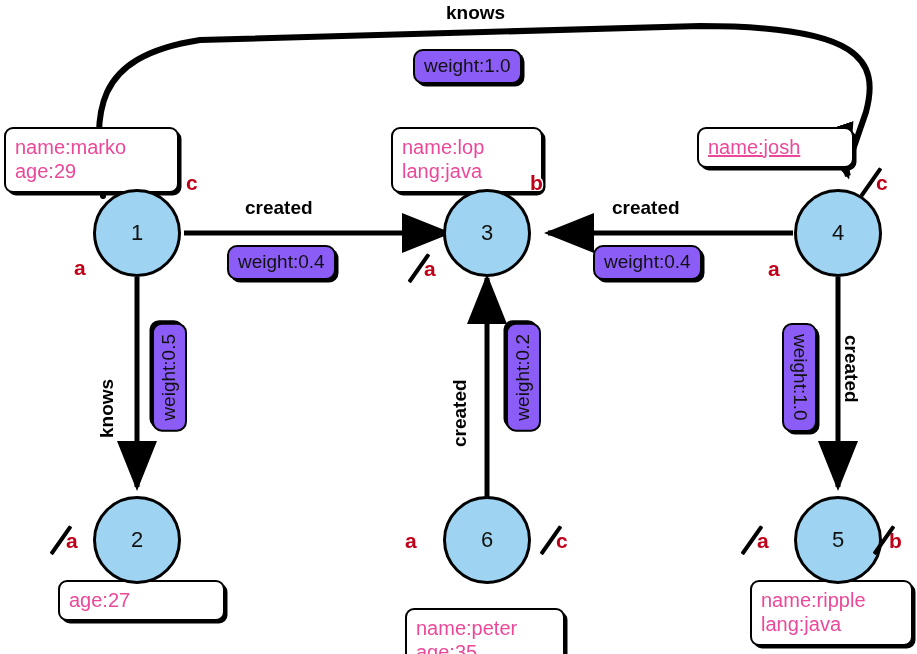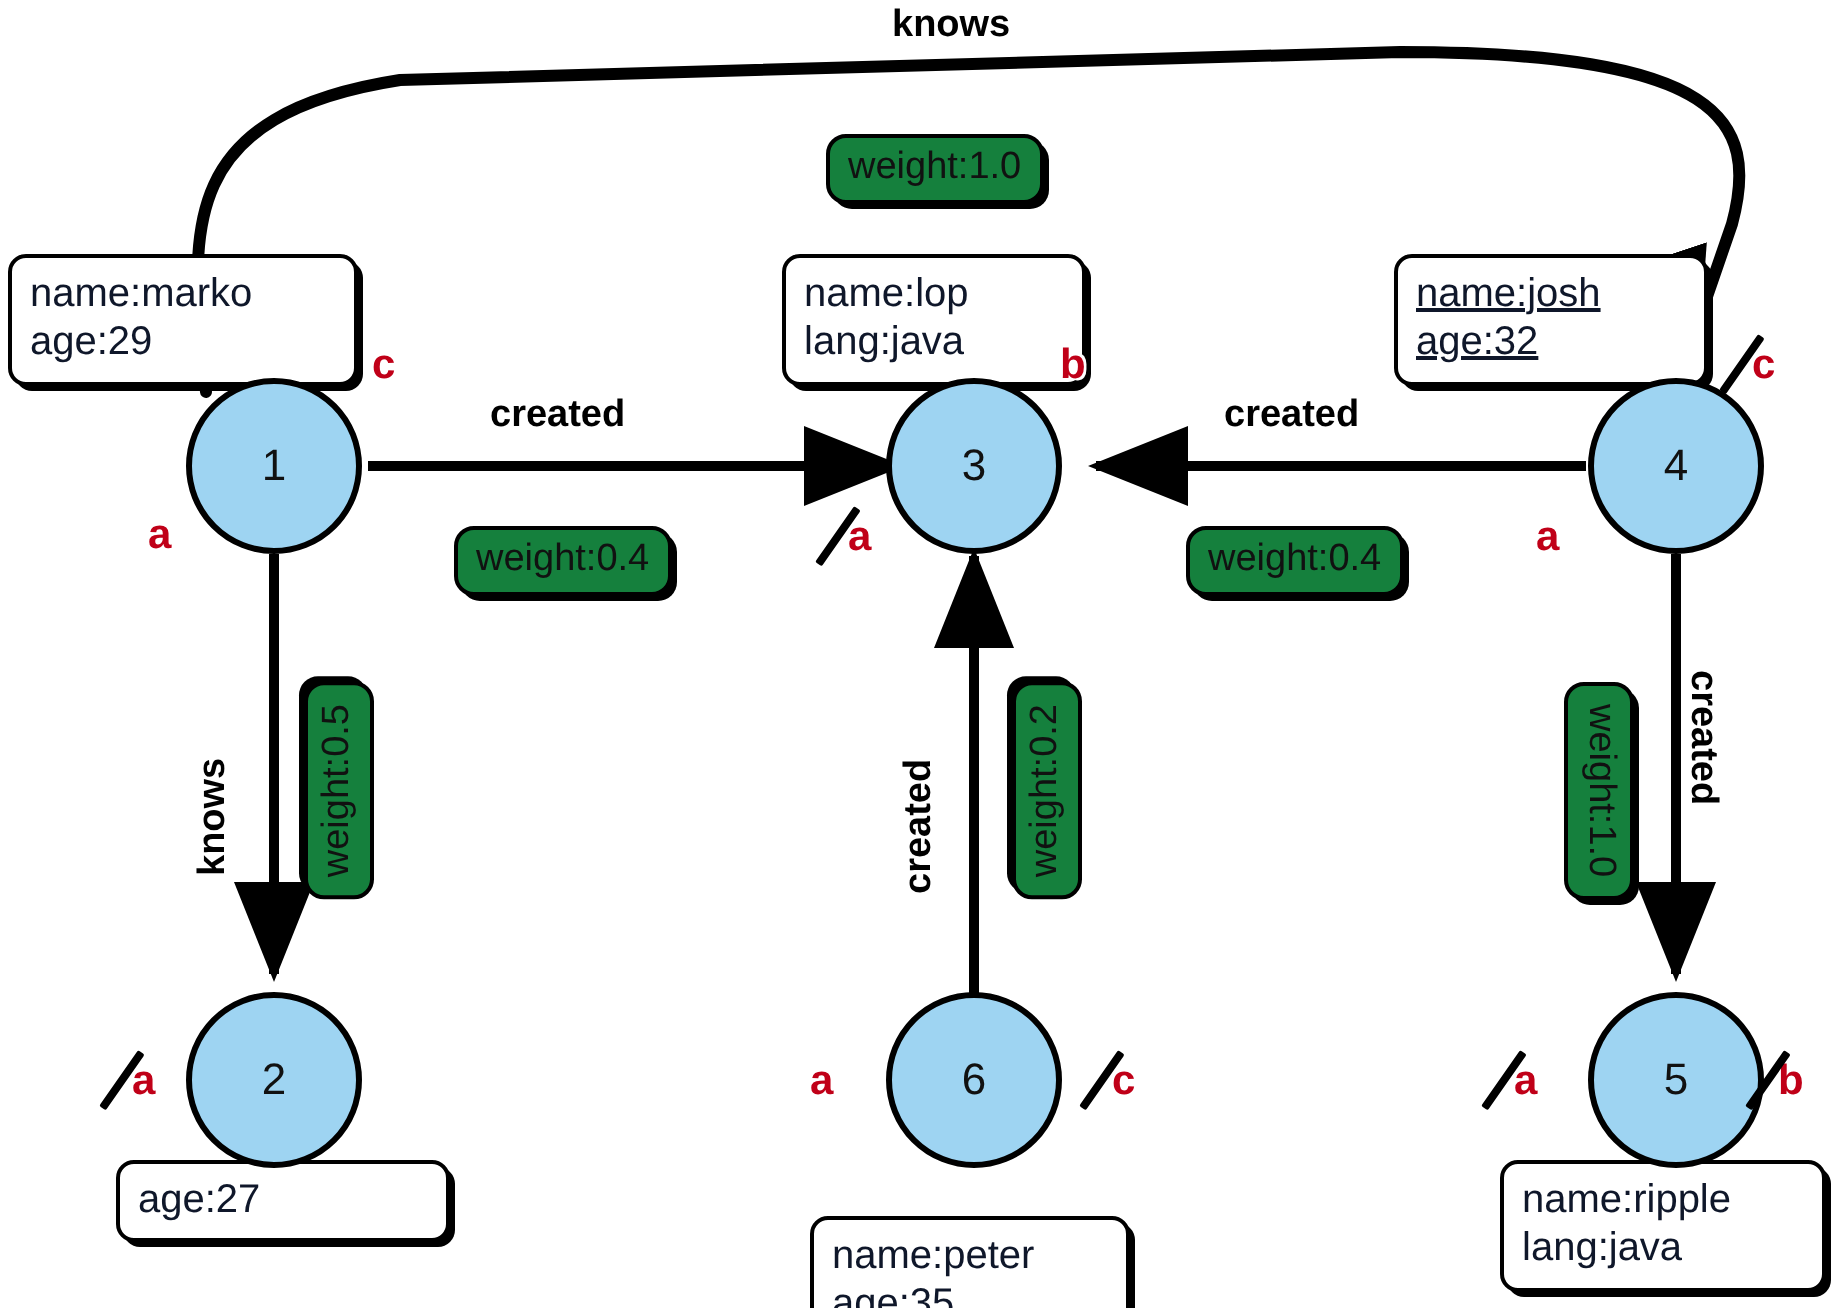--- a/index.html
+++ b/index.html
@@ -12,31 +12,31 @@
     position:absolute;border-radius:50%;
     background:#9ed4f2;border:3px solid #000;
     display:flex;align-items:center;justify-content:center;
     font-size:22px;color:#111;box-sizing:border-box;z-index:6;
   }
 
   
   .propbox{
     position:absolute;background:#fff;border:2.5px solid #000;
     border-radius:9px;box-sizing:border-box;
-    padding:6px 9px 7px 9px;line-height:1.22;font-size:20px;color:#0f172a;
+    padding:6px 9px 7px 9px;line-height:1.22;font-size:20px;color:#ec4899;
     box-shadow:3px 3px 0 -0.5px #000;z-index:5;white-space:nowrap;
   }
   .propbox div{display:block;}
 
   
   .weight{
-    position:absolute;background:#15803d;border:2.5px solid #000;
+    position:absolute;background:#8b5cf6;border:2.5px solid #000;
     border-radius:10px;box-sizing:border-box;
     padding:4px 9px 5px 9px;font-size:19px;color:#111;
-    box-shadow:3px 3px 0 -0.5px #000;z-index:5;white-space:nowrap;margin-top:18px;
+    box-shadow:3px 3px 0 -0.5px #000;z-index:5;white-space:nowrap;
   }
   .weight.vert-up{ writing-mode:vertical-rl; transform:rotate(180deg); padding:9px 4px 9px 5px;}
   .weight.vert-down{ writing-mode:vertical-rl; padding:9px 4px 9px 5px;}
 
   
   .elabel{
     position:absolute;font-size:19px;font-weight:bold;color:#000;z-index:7;
     white-space:nowrap;
     text-shadow:
       -1.5px -1.5px 0 #fff, 1.5px -1.5px 0 #fff,
@@ -108,21 +108,20 @@
     <div>age:29</div>
   </div>
 
   <div class="propbox" style="left:354px; top:127px; width:152px;margin-left:37px;">
     <div>name:lop</div>
     <div>lang:java</div>
   </div>
 
   <div class="propbox" style="left:697px; top:127px; width:157px;text-decoration:underline;">
     <div>name:josh</div>
-    <div>age:32</div>
   </div>
 
   <div class="propbox" style="left:58px;  top:580px; width:167px;">
     <div>age:27</div>
   </div>
 
   <div class="propbox" style="left:405px; top:608px; width:160px;">
     <div>name:peter</div>
     <div>age:35</div>
   </div>

